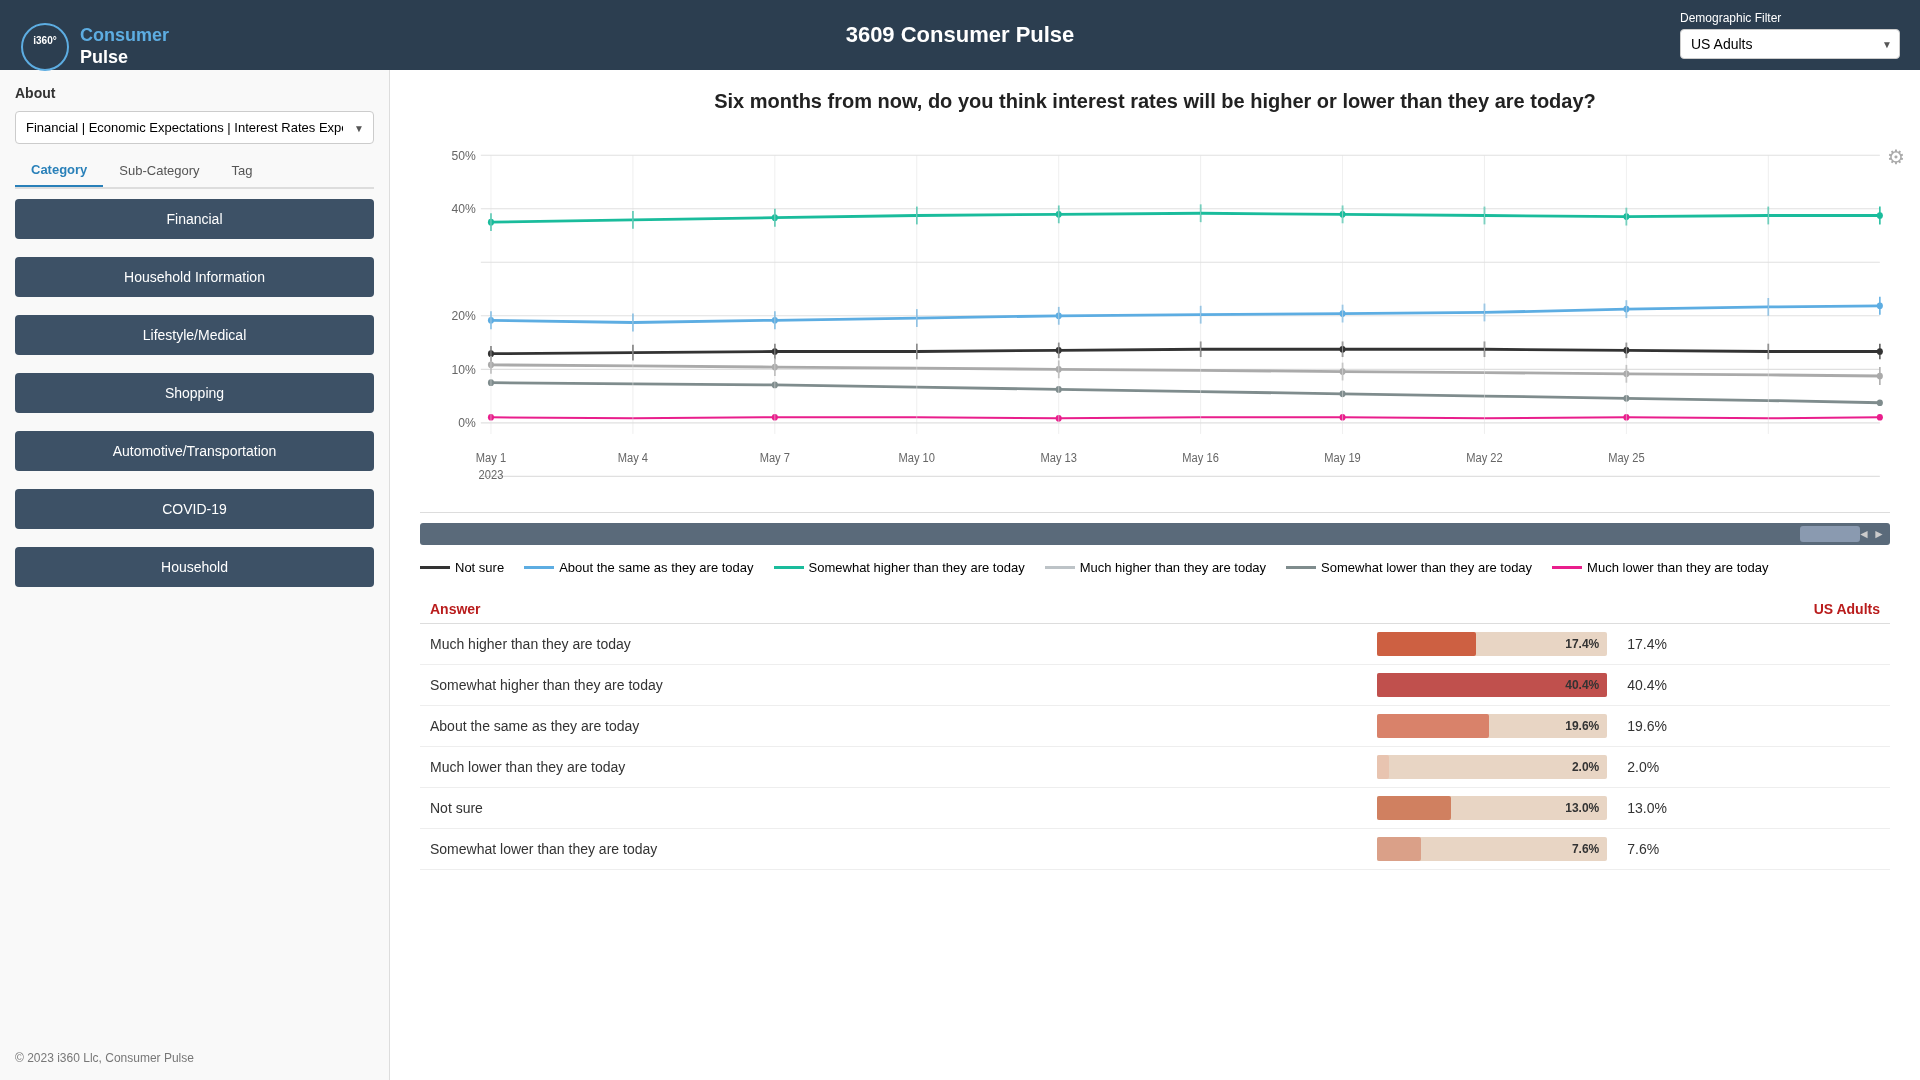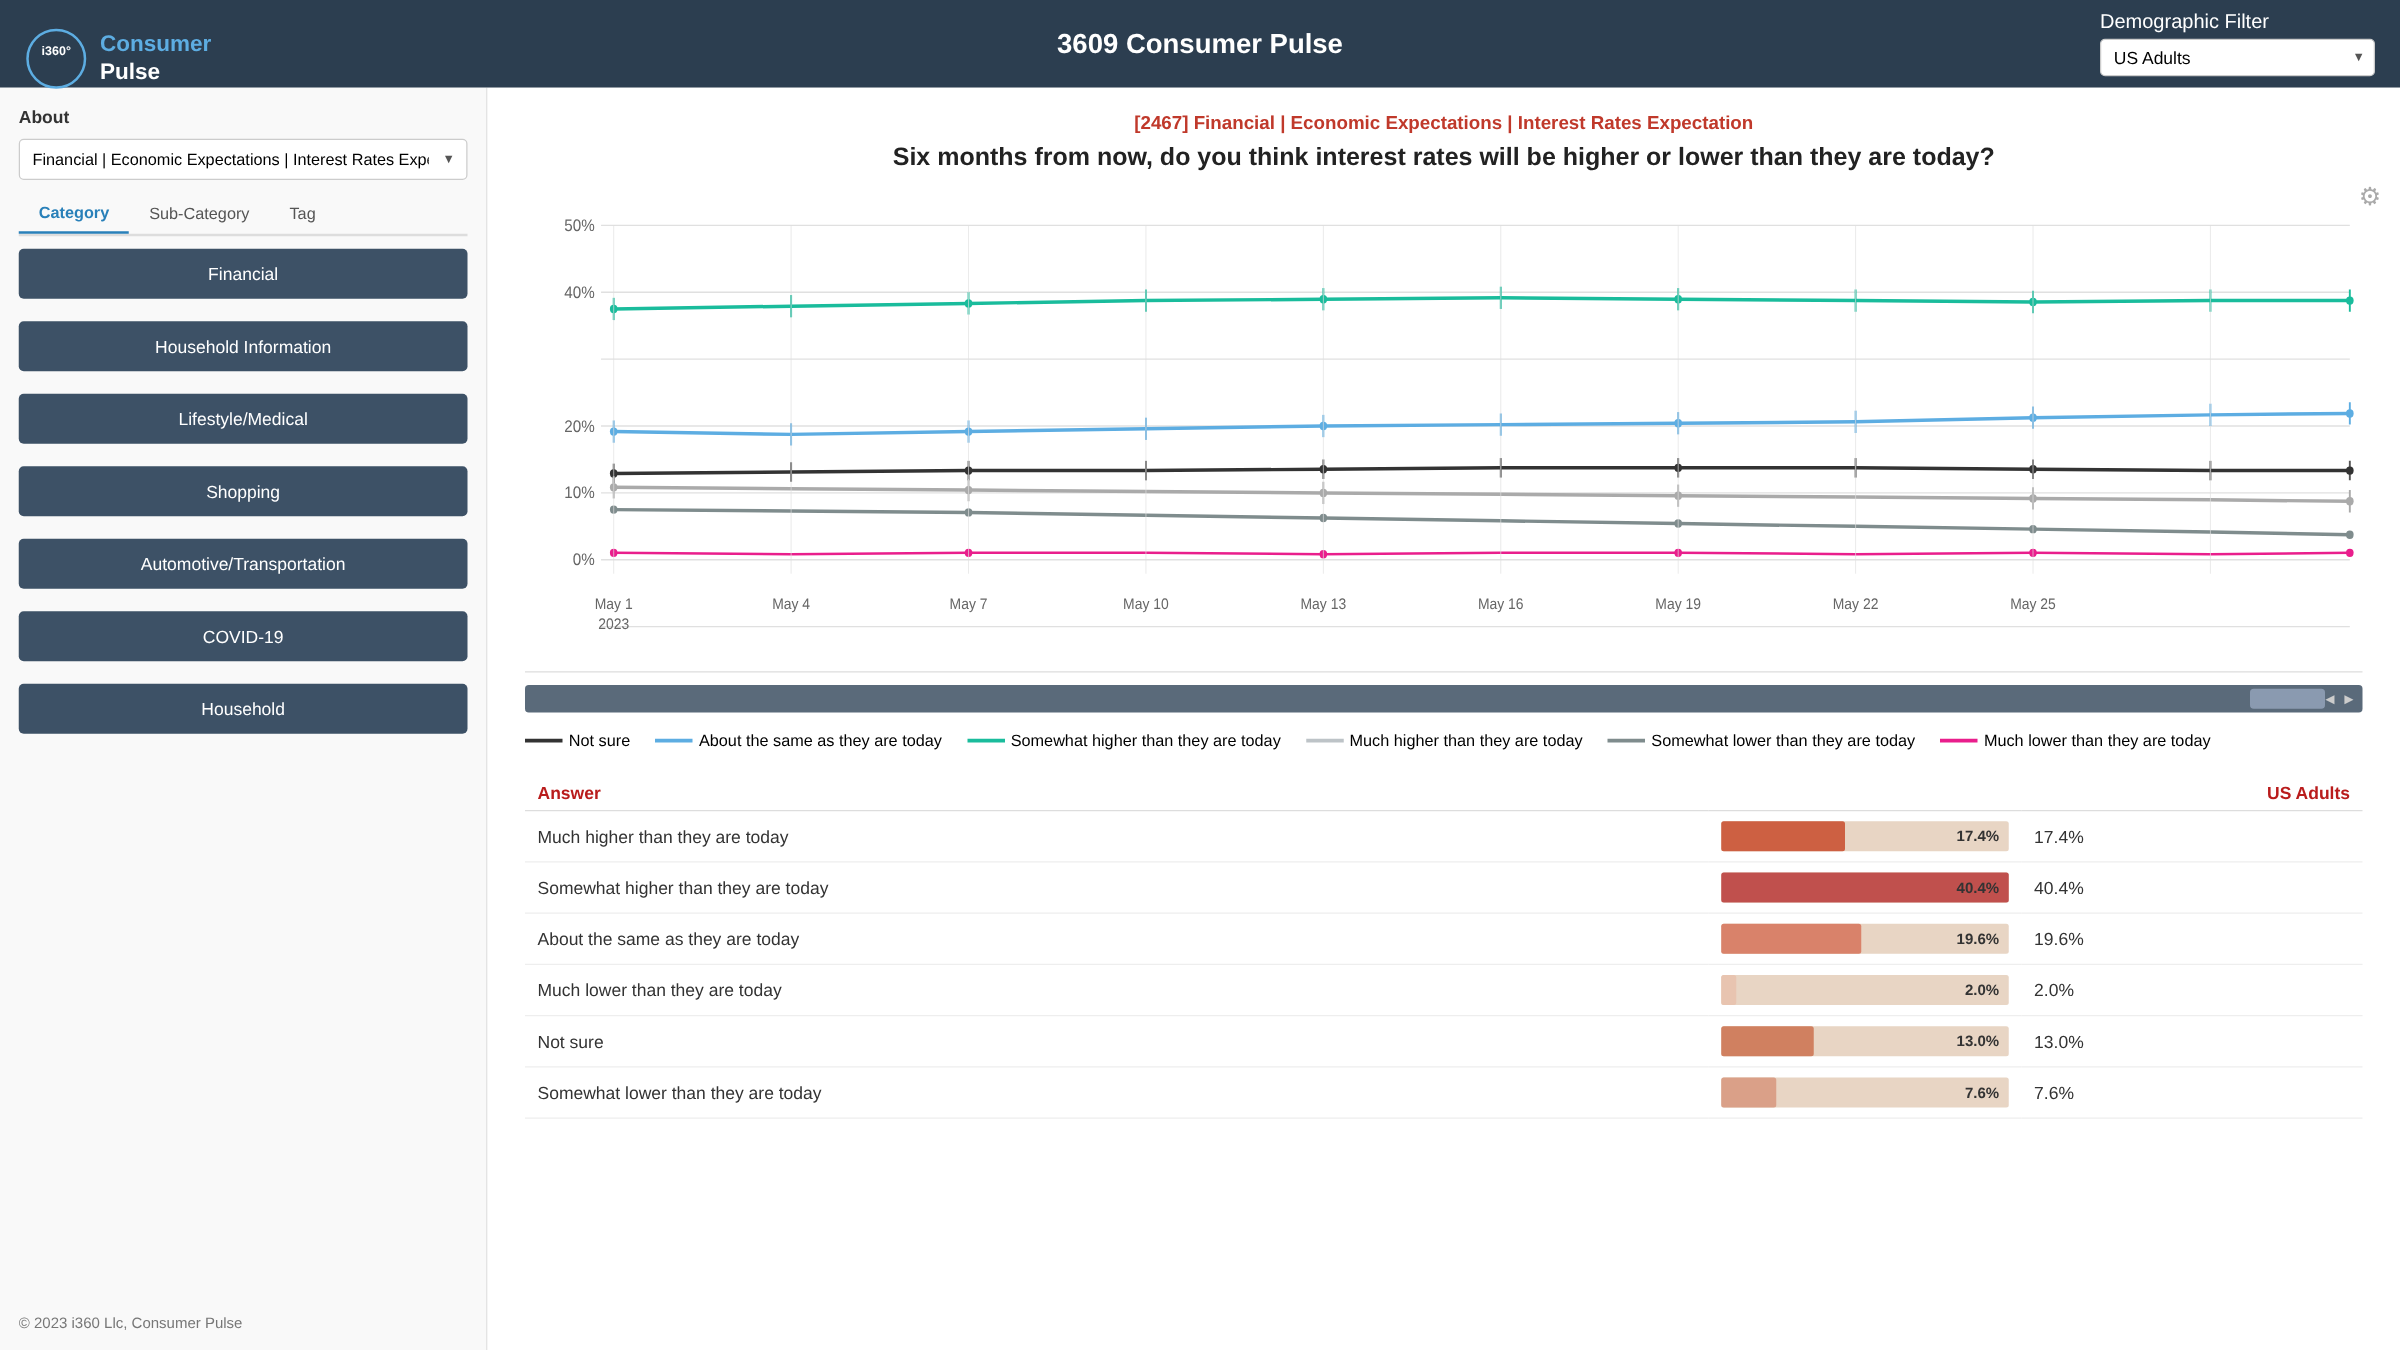--- a/index.html
+++ b/index.html
@@ -41,21 +41,21 @@
     }
     .demo-filter {
       position: absolute;
       right: 20px;
       display: flex;
       flex-direction: column;
       gap: 4px;
     }
     .demo-filter-label {
       color: white;
-      font-size: 16px;
+      font-size: 12px;
     }
     .demo-filter-select {
       width: 220px;
       padding: 6px 30px 6px 10px;
       background: white;
       border: 1px solid #ccc;
       border-radius: 4px;
       font-size: 14px;
       appearance: none;
       cursor: pointer;
@@ -354,23 +354,20 @@
       <button class="category-item">Automotive/Transportation</button>
       <button class="category-item">COVID-19</button>
       <button class="category-item">Household</button>
     </div>
 
     <div class="sidebar-footer">© 2023 i360 Llc, Consumer Pulse</div>
   </div>
 
   <div class="content-area">
 
-    <div class="question-id">
-      <span>[2467] Financial | Economic Expectations | Interest Rates Expectation</span>
-    </div>
     <div class="question-text">Six months from now, do you think interest rates will be higher or lower than they are today?</div>
 
     <div class="gear-icon">⚙</div>
 
     <div class="chart-container">
       <svg class="chart-svg" viewBox="0 0 1450 340" preserveAspectRatio="none">
 
         <line x1="60" y1="20" x2="1440" y2="20" stroke="#e0e0e0" stroke-width="1"></line>
         <line x1="60" y1="68" x2="1440" y2="68" stroke="#e0e0e0" stroke-width="1"></line>
         <line x1="60" y1="116" x2="1440" y2="116" stroke="#e0e0e0" stroke-width="1"></line>

